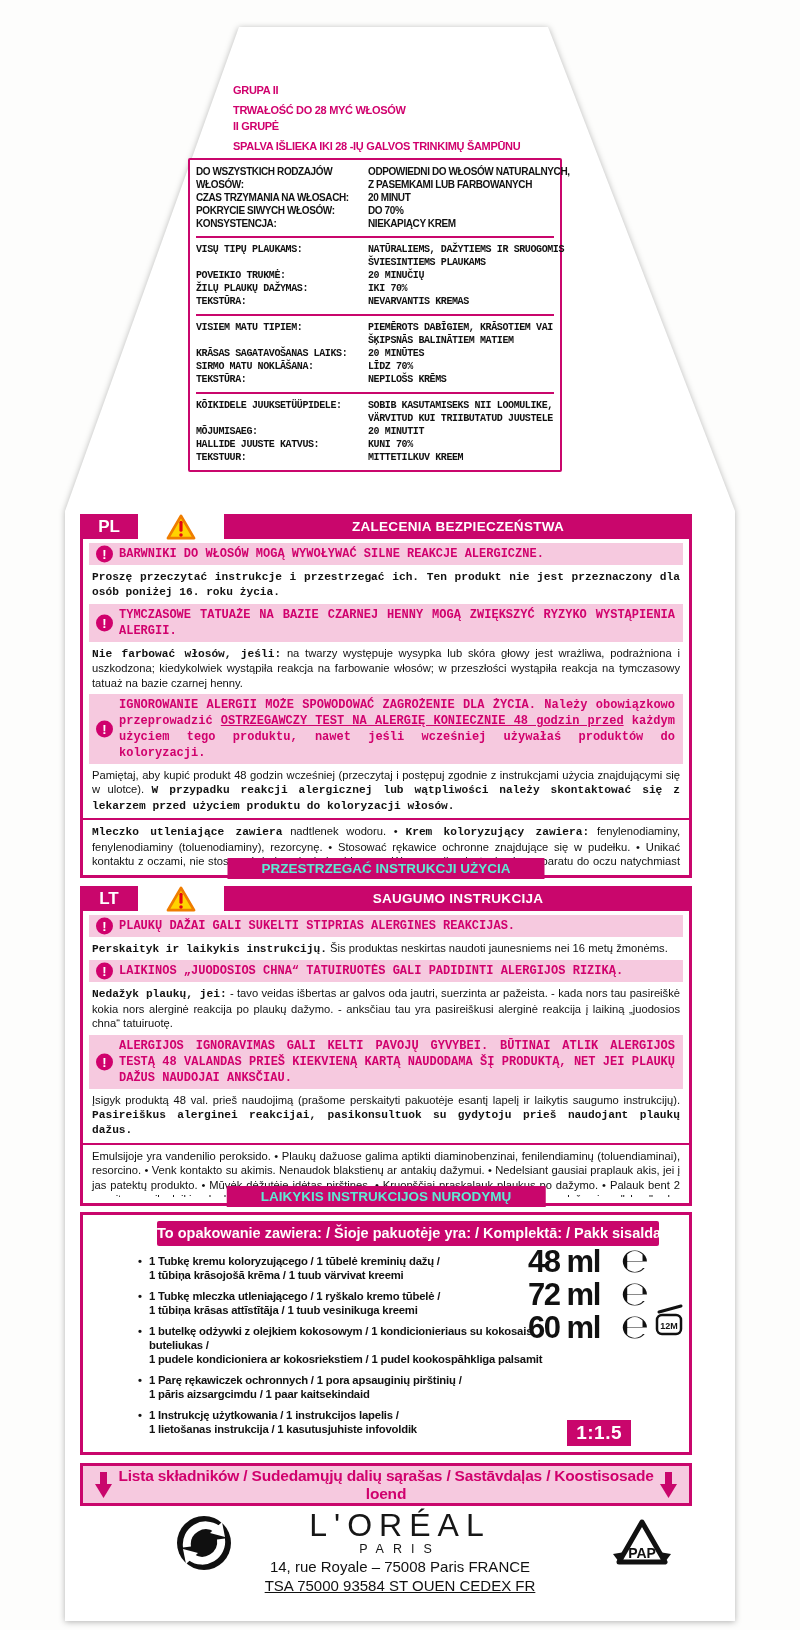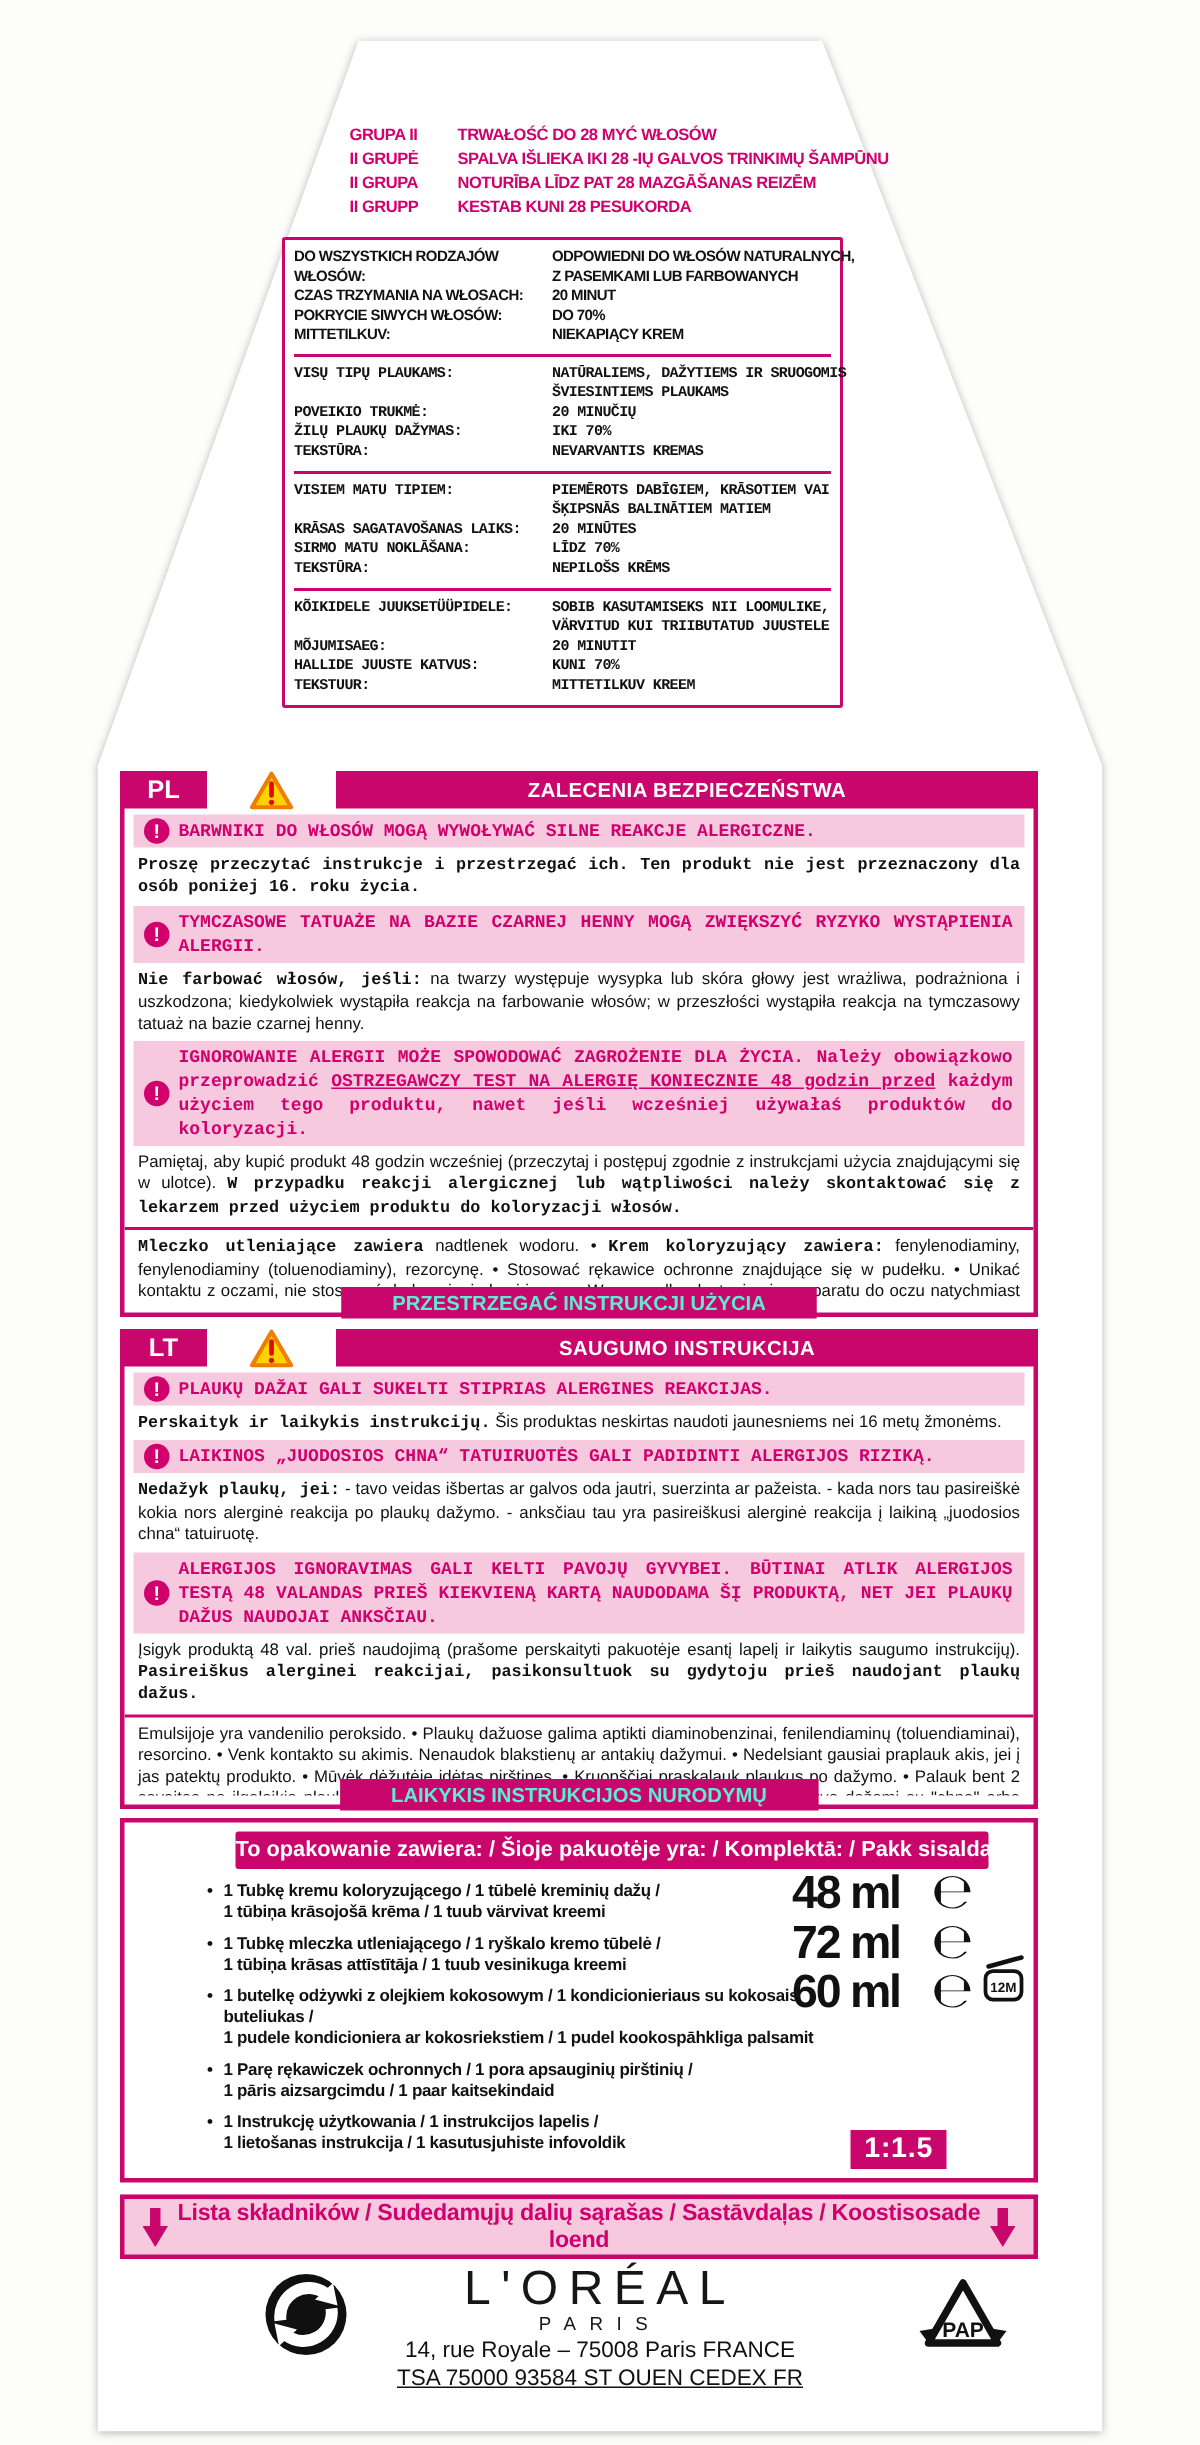--- a/index.html
+++ b/index.html
@@ -15,22 +15,22 @@
     --pink:#f6c9df;
   }
   .sil-wrap{position:absolute;inset:0;filter:drop-shadow(0 1px 3px rgba(0,0,0,.30));}
   .silhouette{
     position:absolute;inset:0;background:#fff;
     clip-path:polygon(239px 27px,548px 27px,735px 511px,735px 1621px,65px 1621px,65px 511px);
   }
 
   
   .groups{position:absolute;left:233px;top:82px;}
-  .g-row{display:flex;gap:18px;font-weight:700;font-size:11px;line-height:16px;
-         color:var(--magText);letter-spacing:-0.3px;white-space:nowrap;}
+  .g-row{display:flex;gap:4px;font-weight:700;font-size:11px;line-height:16px;
+         color:var(--magText);letter-spacing:-0.3px;white-space:nowrap;flex-direction:column;}
   .g-code{width:54px;flex:none;}
 
   
   .spec{position:absolute;left:188px;top:158px;width:374px;background:#fff;
         border:2.5px solid var(--mag);border-radius:2px;padding:0 6px;box-sizing:border-box;}
   .spec-block{padding:5px 0 6px 0;}
   .spec-block + .spec-block{border-top:2px solid var(--mag);font-family:Liberation Mono, monospace;}
   .spec-row{display:flex;align-items:flex-start;}
   .spec-label{width:172px;flex:none;font-weight:700;font-size:10px;line-height:13px;letter-spacing:-0.4px;}
   .spec-value{flex:1;font-weight:700;font-size:10px;line-height:13px;letter-spacing:-0.4px;}
@@ -136,21 +136,21 @@
             <div>20 MINUT</div>
           </div>
       </div>
       <div class="spec-row">
         <div class="spec-label">POKRYCIE SIWYCH WŁOSÓW:</div>
         <div class="spec-value">
             <div>DO 70%</div>
           </div>
       </div>
       <div class="spec-row">
-        <div class="spec-label">MITTETILKUV:</div>
+        <div class="spec-label">KONSYSTENCJA:</div>
         <div class="spec-value">
             <div>NIEKAPIĄCY KREM</div>
           </div>
       </div>
     </div>
     <div class="spec-block">
       <div class="spec-row">
         <div class="spec-label">VISŲ TIPŲ PLAUKAMS:</div>
         <div class="spec-value">
           <div>NATŪRALIEMS, DAŽYTIEMS IR SRUOGOMIS</div>

